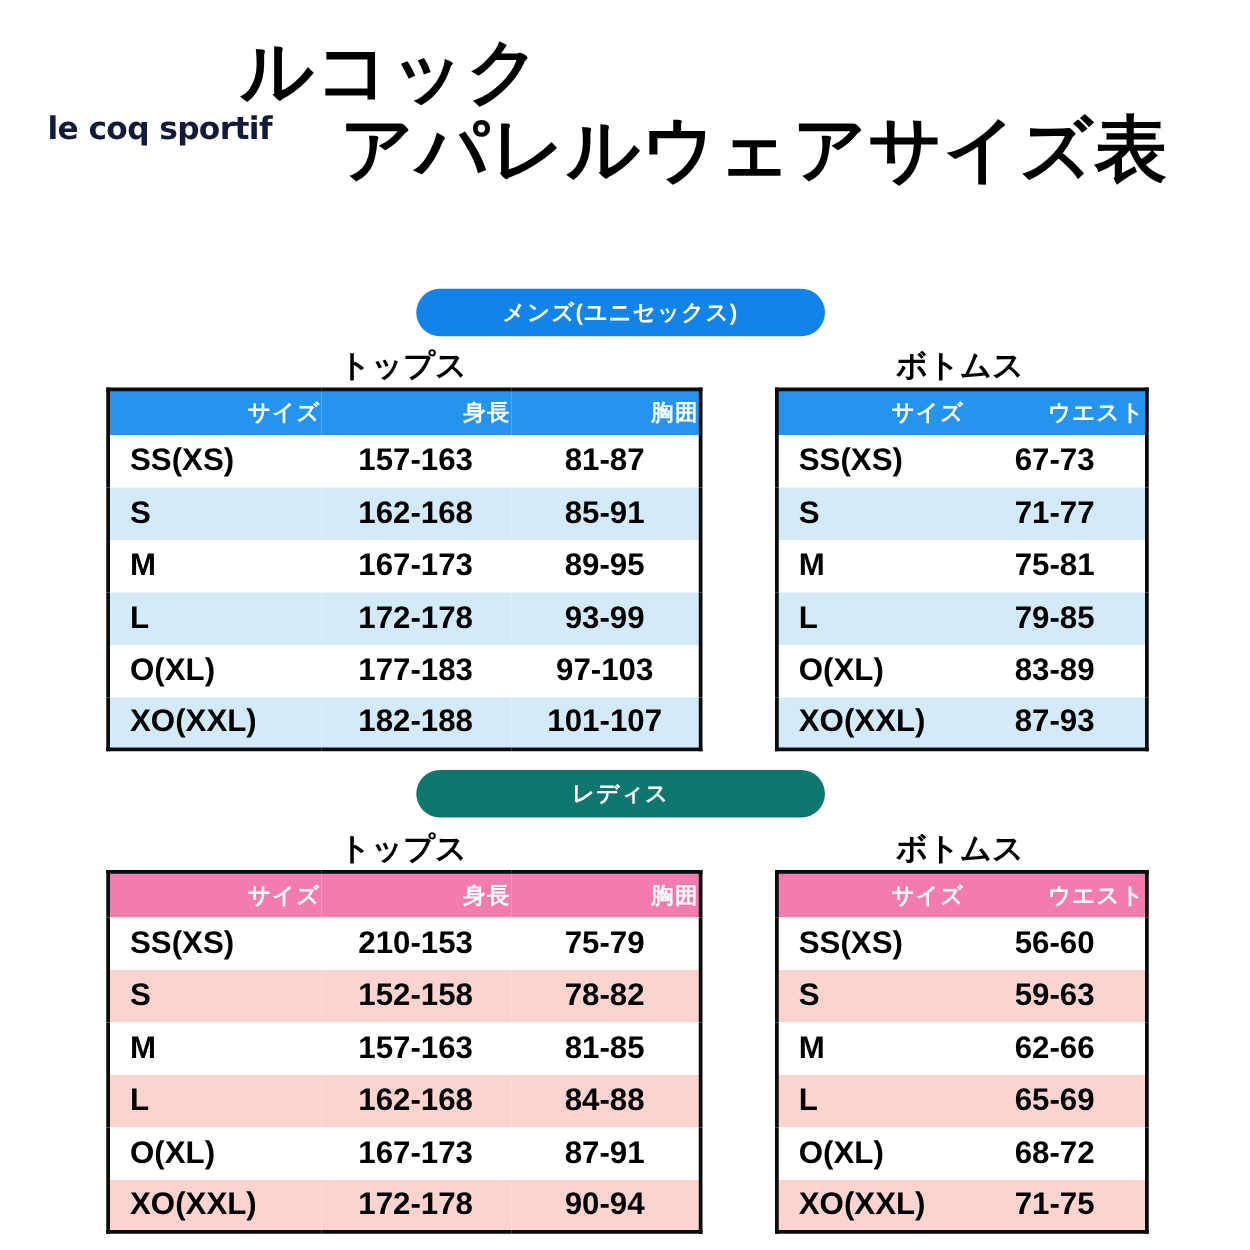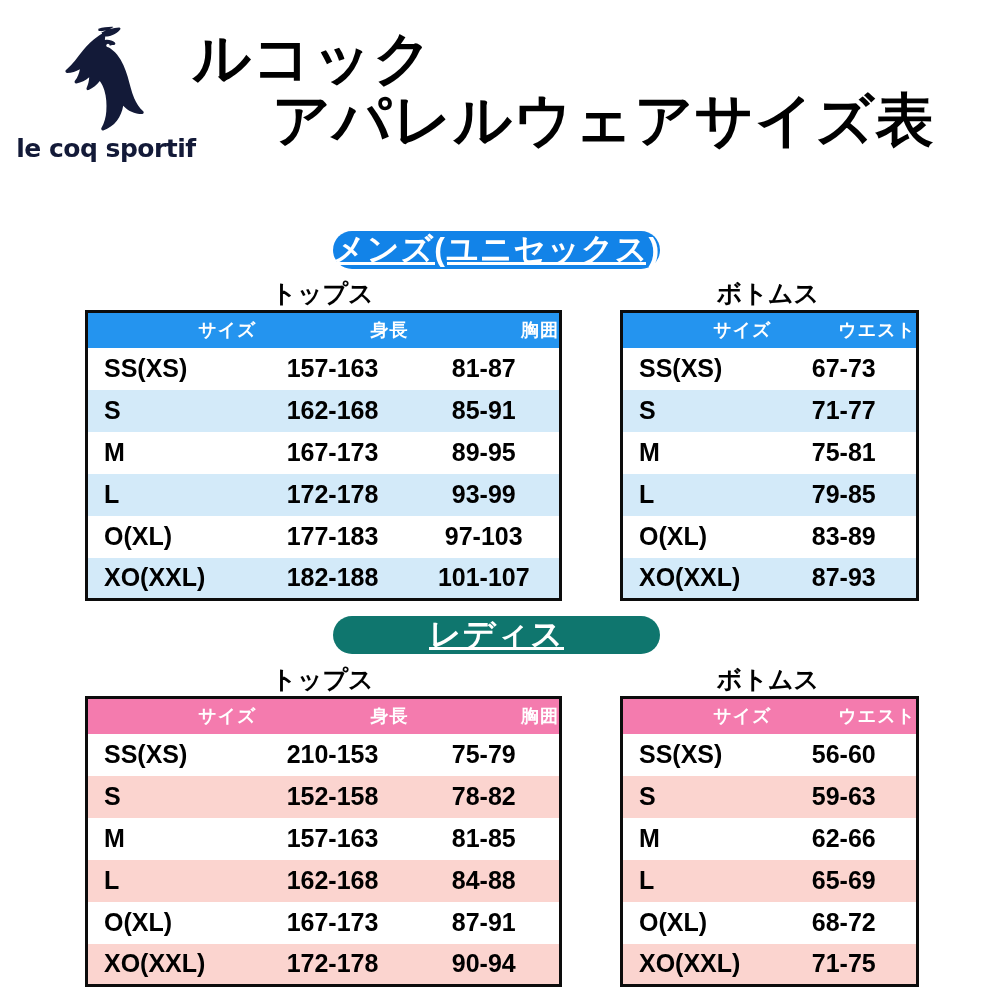--- a/index.html
+++ b/index.html
@@ -9,23 +9,23 @@
     font-family: "Liberation Sans", "DejaVu Sans", sans-serif;
     color: #000000;
     overflow: hidden;
   }
   .page { position: relative; width: 1000px; height: 1000px; }
 
   
   .header { position: absolute; left: 0; top: 0; width: 1000px; height: 212px; }
 
   .logo-block {
-    position: absolute; left: 22px; top: 26px;
+    position: absolute; left: 38px; top: 26px;
     width: 168px; height: 150px;
-    display: flex; flex-direction: column; align-items: center; justify-content: flex-start;
+    display: flex; flex-direction: row; align-items: center; justify-content: space-between;
   }
   .logo-mark { width: 120px; height: 108px; display: block; }
   .logo-word {
     font-family: "DejaVu Sans", sans-serif;
     font-weight: 700;
     font-size: 25px;
     letter-spacing: -0.5px;
     color: #131a38;
     line-height: 1;
     margin-top: 2px;
@@ -47,22 +47,22 @@
     font-size: 25px; font-weight: 700; line-height: 1.1;
     white-space: nowrap;
   }
 
   
   .badge {
     position: absolute;
     left: 333px; width: 327px; height: 38px;
     border-radius: 19px;
     display: flex; align-items: center; justify-content: center;
-    color: #ffffff; font-size: 32px; font-weight: 700;
-    letter-spacing: 1px; white-space: nowrap; text-decoration: underline;
+    color: #ffffff; font-size: 18px; font-weight: 700;
+    letter-spacing: 1px; white-space: nowrap;
   }
   .badge-mens   { top: 231px; background: #1283e8; }
   .badge-ladies { top: 616px; background: #0f766e; }
 
   
   .tbl-label {
     position: absolute;
     font-size: 25px; font-weight: 700; text-align: center;
     white-space: nowrap; line-height: 1;
   }

